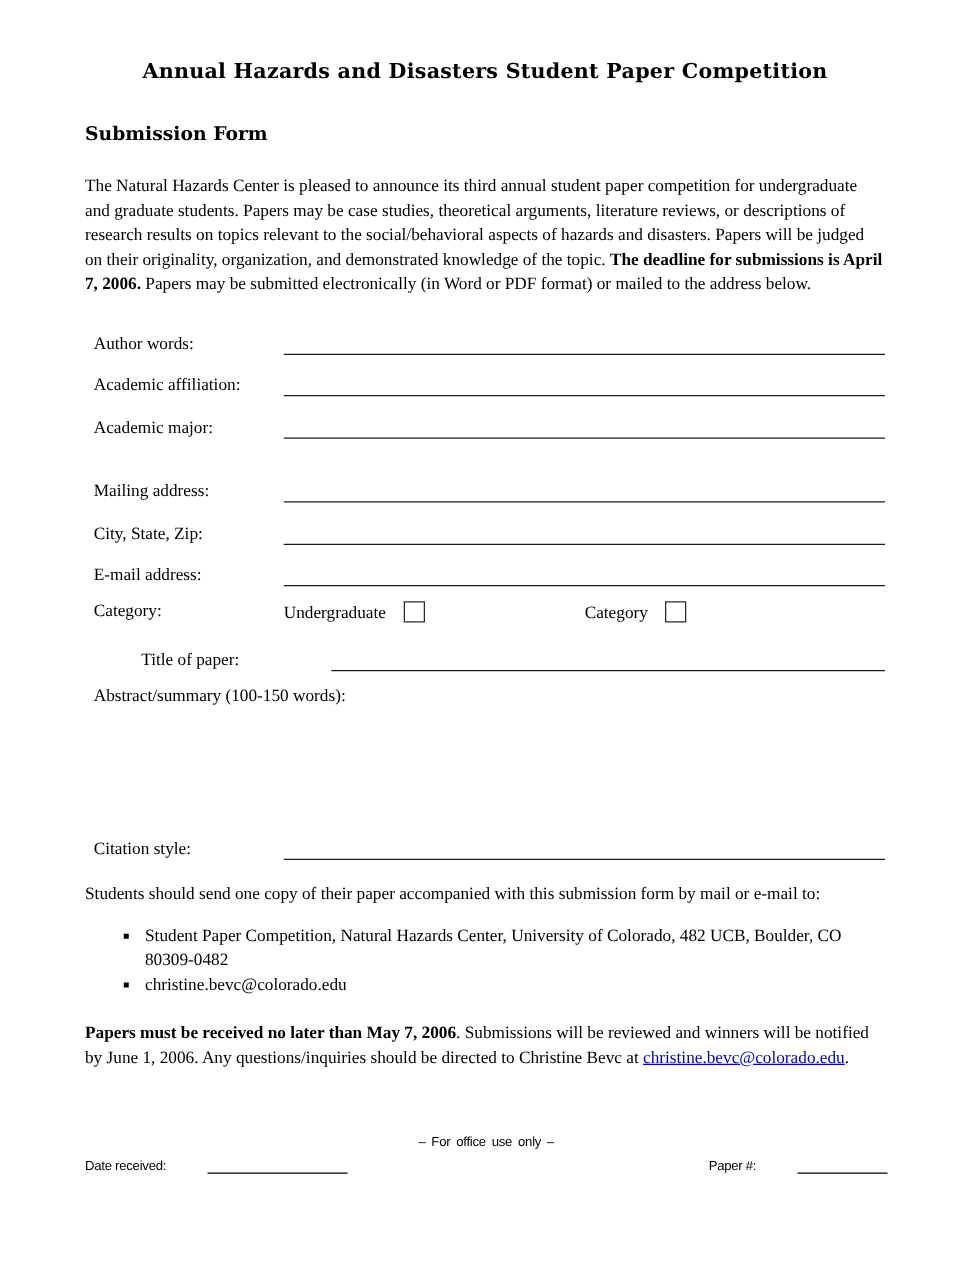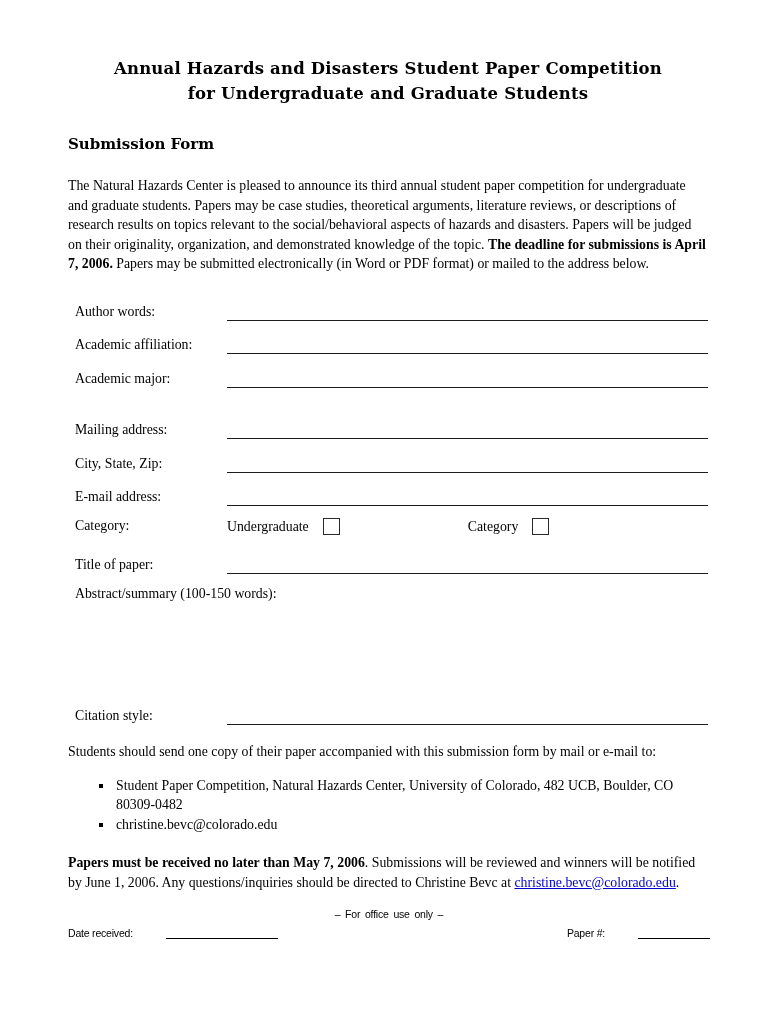--- a/index.html
+++ b/index.html
@@ -16,21 +16,21 @@
     padding: 44px 62px 0 68px;
     box-sizing: border-box;
   }
   .title {
     font-family: "DejaVu Serif", serif;
     font-weight: bold;
     font-size: 16.5px;
     line-height: 25px;
     text-align: center;
     letter-spacing: 0.2px;
-    margin: 12px;
+    margin: 0;
   }
   .subtitle {
     font-family: "DejaVu Serif", serif;
     font-weight: bold;
     font-size: 15px;
     text-align: left;
     margin-top: 29px;
   }
   .intro {
     margin-top: 23px;
@@ -88,21 +88,20 @@
   .sig-line.paper { width: 72px; }
   b.inline-bold { font-weight: bold; }
 </style>
 </head>
 <body>
 
 <div class="page">
 
   <h1 class="title">
     <span>Annual Hazards and Disasters Student Paper Competition</span><br>
-    <span>for Undergraduate and Graduate Students</span>
   </h1>
 
   <div class="subtitle">Submission Form</div>
 
   <p class="intro para"><span>The Natural Hazards Center is pleased to announce its third annual student paper competition for undergraduate and graduate students. Papers may be case studies, theoretical arguments, literature reviews, or descriptions of research results on topics relevant to the social/behavioral aspects of hazards and disasters. Papers will be judged on their originality, organization, and demonstrated knowledge of the topic. </span><b class="inline-bold">The deadline for submissions is April 7, 2006.</b><span> Papers may be submitted electronically (in Word or PDF format) or mailed to the address below.</span></p>
 
   <div class="form">
 
     <div class="field-row">
       <span class="field-label">Author words:</span>
@@ -140,21 +139,21 @@
         <span class="cat-label">Undergraduate</span>
         <span class="checkbox"></span>
       </span>
       <span class="cat-gap"></span>
       <span class="cat-group">
         <span class="cat-label">Category</span>
         <span class="checkbox"></span>
       </span>
     </div>
 
-    <div class="field-row" style="height:29px;">
+    <div class="field-row" style="height:29px;margin-left:38px;">
       <span class="field-label">Title of paper:</span>
       <div class="field-line"></div>
     </div>
 
     <div class="abstract-label">Abstract/summary (100-150 words):</div>
     <div class="abstract-area"></div>
 
     <div class="field-row" style="height:30px;">
       <span class="field-label">Citation style:</span>
       <div class="field-line"></div>

